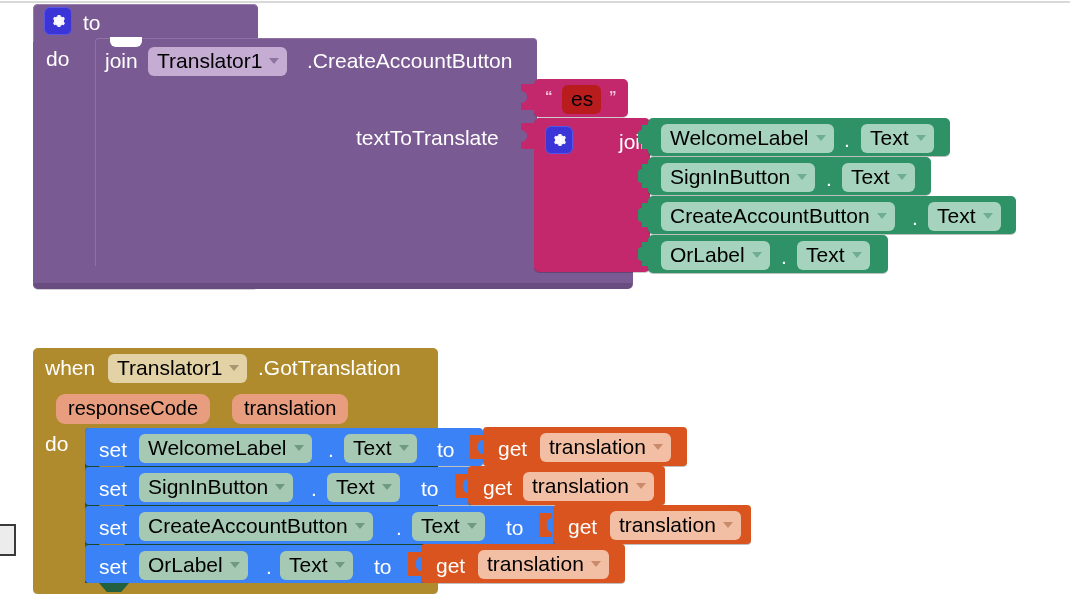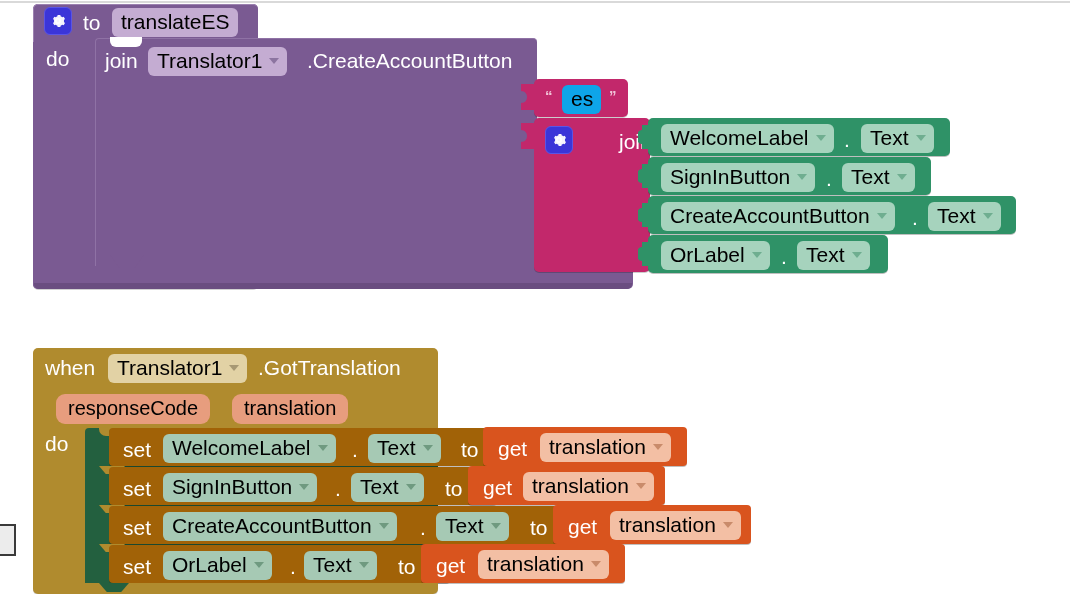--- a/index.html
+++ b/index.html
@@ -66,21 +66,21 @@
   }
   .sock i{
     position:absolute;left:0;top:0;width:16px;height:26px;
     background:var(--sc,#c02060);
     clip-path:path("M0,0 L16,0 L16,26 L0,26 L0,19 C8,19 8,7 0,7 Z");
   }
 
   
   .str-blk{background:#c2286b;border-radius:5px;box-shadow:0 1px 0 rgba(0,0,0,.2);}
   .quote{color:#f0c3d7;font-size:15px;font-weight:bold;line-height:1;}
-  .str-field{background:#0ea5e9;}
+  .str-field{background:#b91c1c;}
 
   
   .join-blk{background:#c2286b;border-radius:5px 5px 5px 5px;box-shadow:0 1px 0 rgba(0,0,0,.2);}
 
   
   .get-blk{background:#2f9267;border-radius:5px;box-shadow:0 1px 0 rgba(0,0,0,.25);}
   .get-field{background:#a6d3bd;}
   .dot{color:#fff;font-size:21px;line-height:1;}
 
   
@@ -88,21 +88,21 @@
   .plug i{position:absolute;inset:0;background:var(--pc,#2f9267);
     clip-path:path("M11,0 L4,0 L4,5 C-3,5 -3,19 4,19 L4,24 L11,24 Z");}
 
   
   .ev-outer{background:#b08b2e;border-radius:5px;box-shadow:0 1px 0 rgba(0,0,0,.2);}
   .ev-field{background:#e2d2a5;}
   .ev-param{background:#e79d7e;border-radius:9px;padding:3px 12px 4px;font-size:20px;color:#000;}
   .ev-inner-notch{position:absolute;background:#fff;border-radius:0 0 6px 6px;}
 
   
-  .set-blk{background:#a16207;border-radius:4px;box-shadow:0 1px 0 rgba(0,0,0,.25);margin-left:24px;}
+  .set-blk{background:#3b82f6;border-radius:4px;box-shadow:0 1px 0 rgba(0,0,0,.25);}
   .set-field{background:#a6c9b4;}
   .set-notch{position:absolute;top:0;width:26px;height:8px;background:#b08b2e;
     clip-path:polygon(0 0,100% 0,74% 100%,26% 100%);}
 
   
   .getv-blk{background:#d9541e;border-radius:4px;box-shadow:0 1px 0 rgba(0,0,0,.25);}
   .getv-field{background:#f3bfa4;}
 
   
   .vsock{position:absolute;width:13px;height:24px;}
@@ -128,38 +128,36 @@
 
   <div class="blk" style="left:44px;top:7px;">
     <div class="gear">
       <svg width="16" height="16" viewBox="0 0 16 16" aria-hidden="true">
         <path fill="#ffffff" d="M8 5.1a2.9 2.9 0 1 0 0 5.8 2.9 2.9 0 0 0 0-5.8zm0 4.3a1.4 1.4 0 1 1 0-2.8 1.4 1.4 0 0 1 0 2.8z"></path>
         <path fill="#ffffff" d="M14 8c0-.4 0-.8-.1-1.1l1.1-.9-1.3-2.2-1.3.5c-.5-.4-1.1-.8-1.8-1L10.4 2H7.6l-.2 1.3c-.6.2-1.2.5-1.8 1L4.3 3.8 3 6l1.1.9c-.1.3-.1.7-.1 1.1s0 .8.1 1.1L3 10l1.3 2.2 1.3-.5c.5.4 1.1.8 1.8 1l.2 1.3h2.8l.2-1.3c.6-.2 1.2-.5 1.8-1l1.3.5L15 10l-1.1-.9c.1-.3.1-.7.1-1.1z" opacity=".95"></path>
       </svg>
     </div>
   </div>
   <div class="lbl" style="position:absolute;left:83px;top:12px;">to</div>
-  <div class="field" style="position:absolute;left:112px;top:8px;background:#c4acd2;">
-    <span>translateES</span>
-  </div>
 
   <div class="lbl" style="position:absolute;left:46px;top:48px;">do</div>
 
   <div class="blk proc-inner"></div>
   <div class="blk proc-inner-notch"></div>
   <div class="blk inner-slot-gap"></div>
   <div class="blk inner-bottom-notch"></div>
 
   <div class="lbl" style="position:absolute;left:105px;top:50px;">join</div>
   <div class="field" style="position:absolute;left:148px;top:47px;background:#c4acd2;">
     <span>Translator1</span>
     <span class="caret" style="border-top:6px solid #8c74a0;"></span>
   </div>
   <div class="lbl" style="position:absolute;left:307px;top:50px;">.CreateAccountButton</div>
 
+  <div class="lbl" style="position:absolute;left:356px;top:127px;">textToTranslate</div>
 
   <div class="sock" style="left:521px;top:84px;--sc:#c2286b;">
       <i></i>
     </div>
   <div class="sock" style="left:521px;top:123px;--sc:#c2286b;">
       <i></i>
     </div>
 
   <div class="blk str-blk" style="left:534px;top:79px;width:94px;height:38px;">
     <span class="quote" style="position:absolute;left:11px;top:9px;">“</span>

